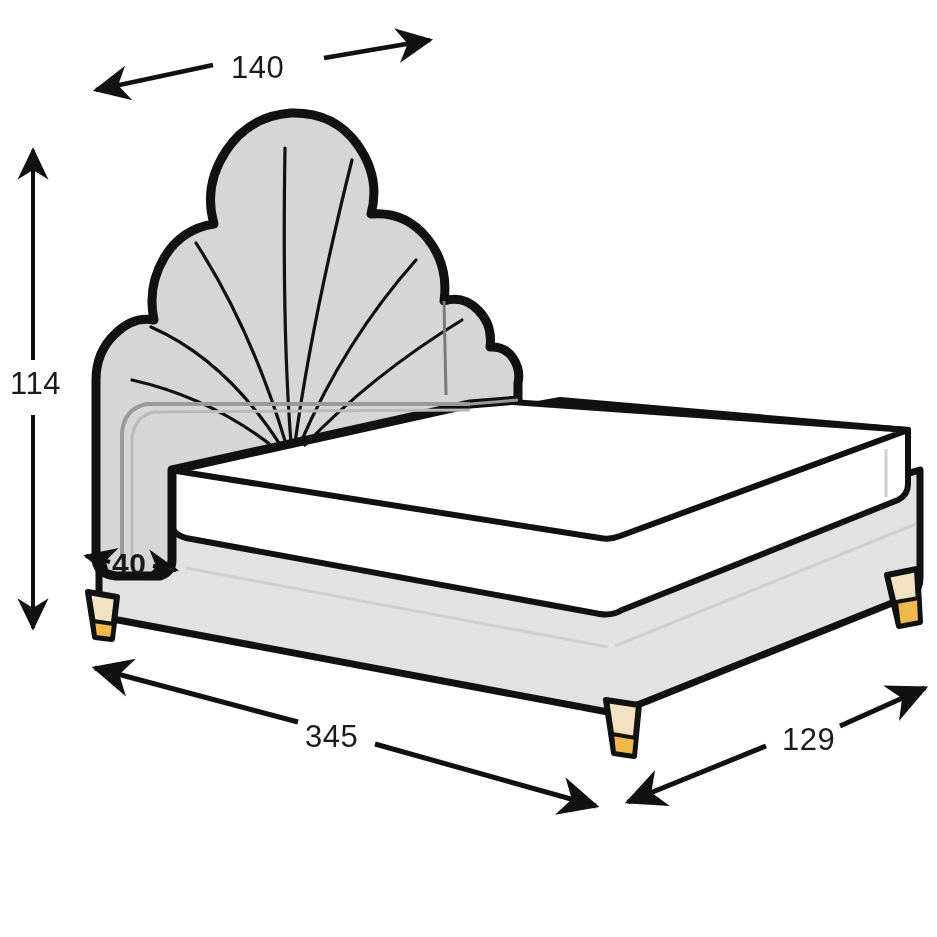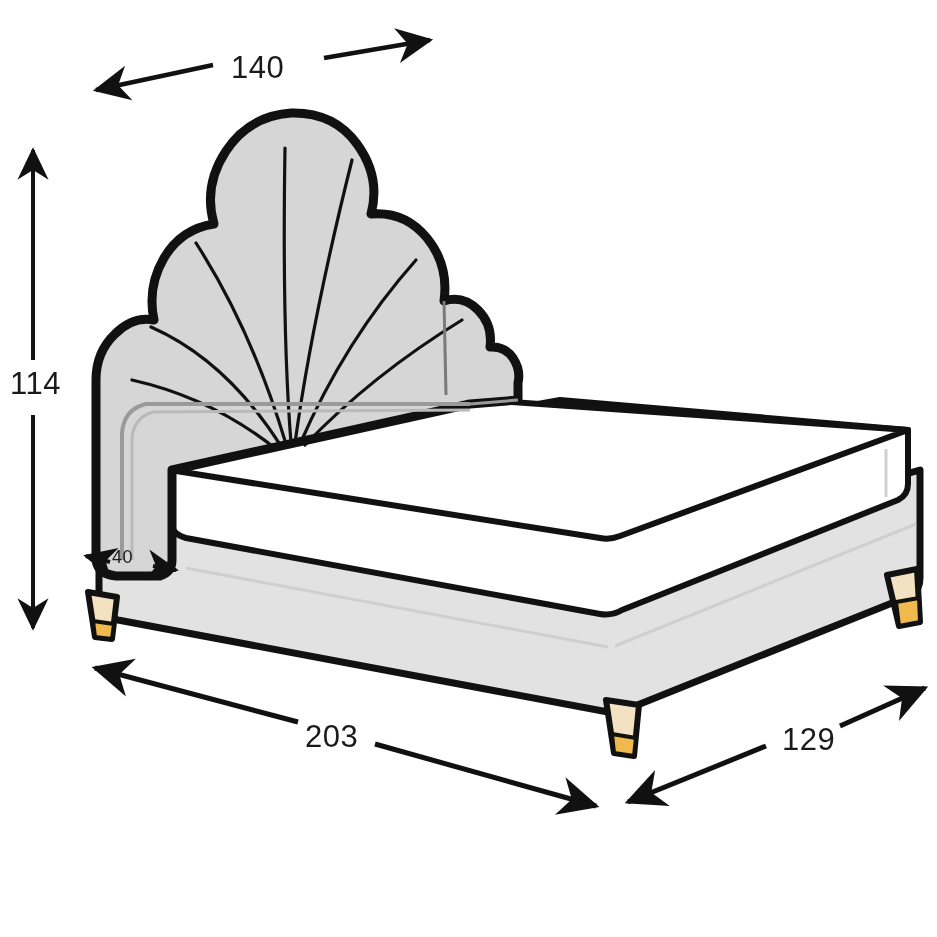--- a/index.html
+++ b/index.html
@@ -27,22 +27,22 @@
   }
   .dim-label {
     position: absolute;
     font-family: "Liberation Sans", sans-serif;
     font-size: 31px;
     color: #1a1a1a;
     white-space: nowrap;
     letter-spacing: 0.5px;
   }
   .dim-label.small {
-    font-size: 18px;
-    font-weight: 400;
+    font-size: 30px;
+    font-weight: 700;
   }
   #label-140 { left: 231px; top: 50px; }
   #label-134 { left: 10px;  top: 366px; }
   #label-40  { left: 112px; top: 547px; }
   #label-203 { left: 305px; top: 719px; }
   #label-129 { left: 774px; top: 722px; margin-left: 8px; }
   #caption {
     position: absolute;
     left: 0;
     right: 0;
@@ -194,18 +194,18 @@
       <line x1="840" y1="726" x2="925" y2="688" stroke-width="5" marker-end="url(#barb)"></line>
     </g>
   </svg>
 
   <div class="dim-label" id="label-140">140</div>
 
   <div class="dim-label" id="label-134">114</div>
 
   <div class="dim-label small" id="label-40">40</div>
 
-  <div class="dim-label" id="label-203">203</div>
+  <div class="dim-label" id="label-203">345</div>
 
   <div class="dim-label" id="label-129">129</div>
 
 
 </div>
 
 </body></html>

